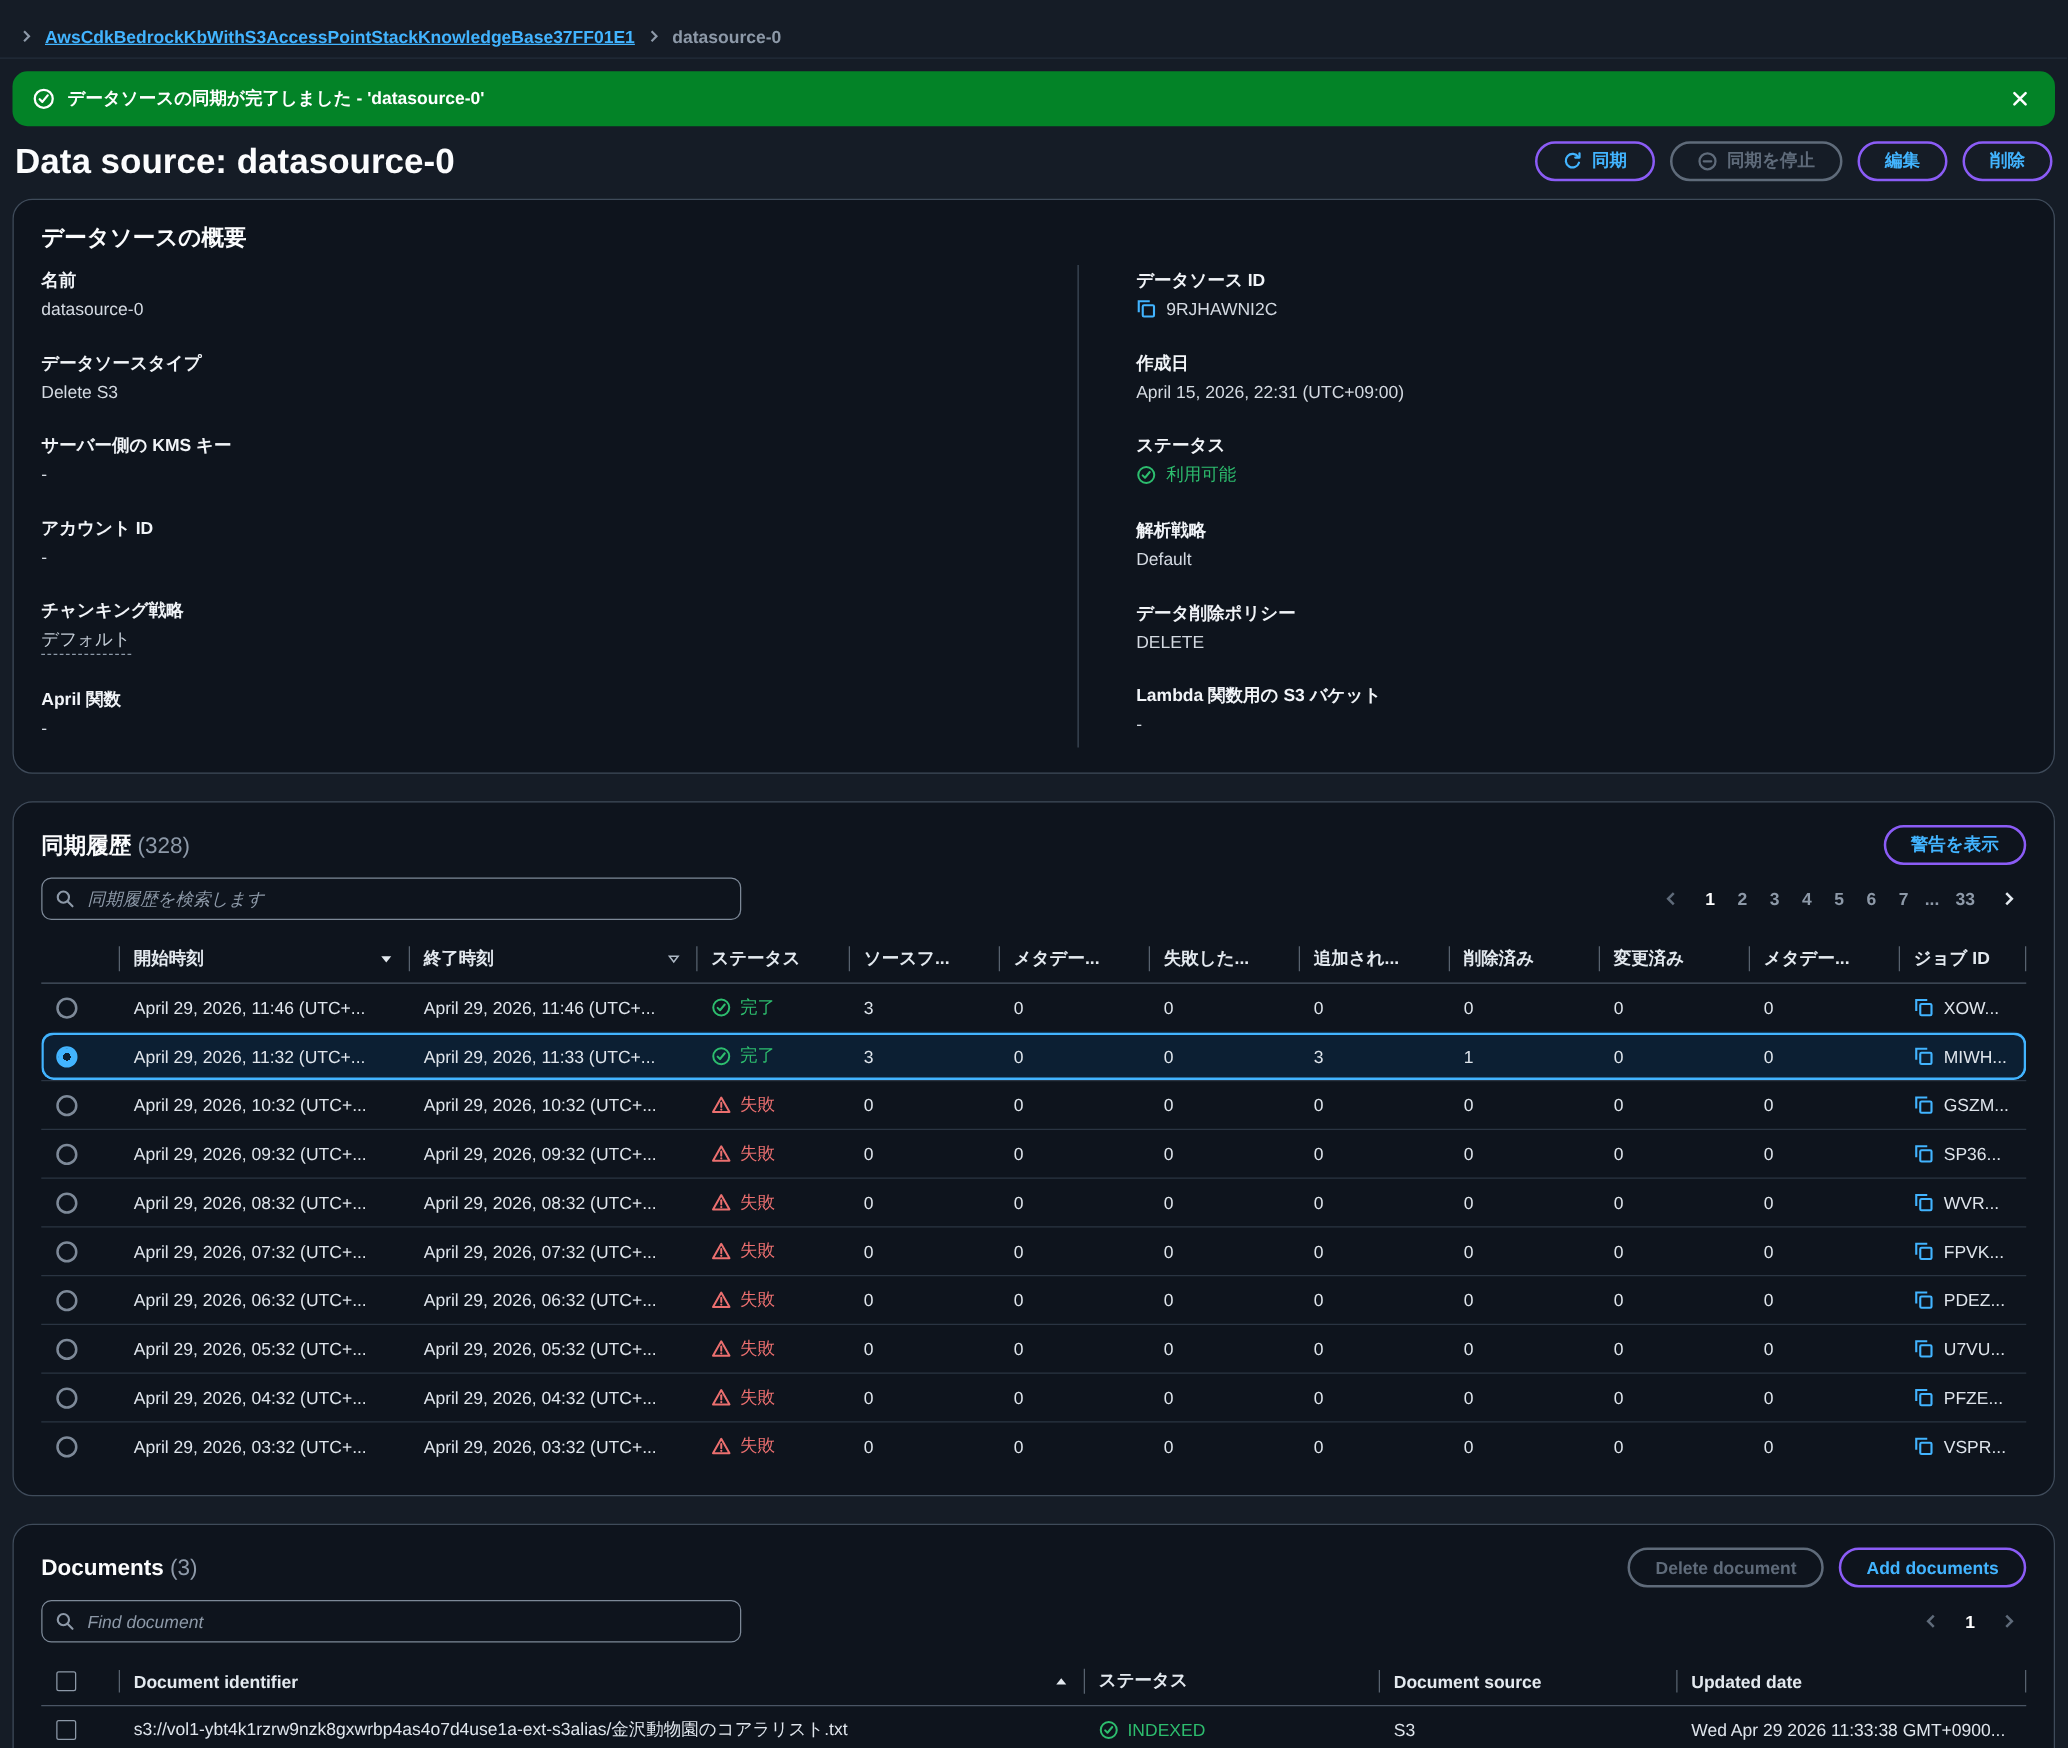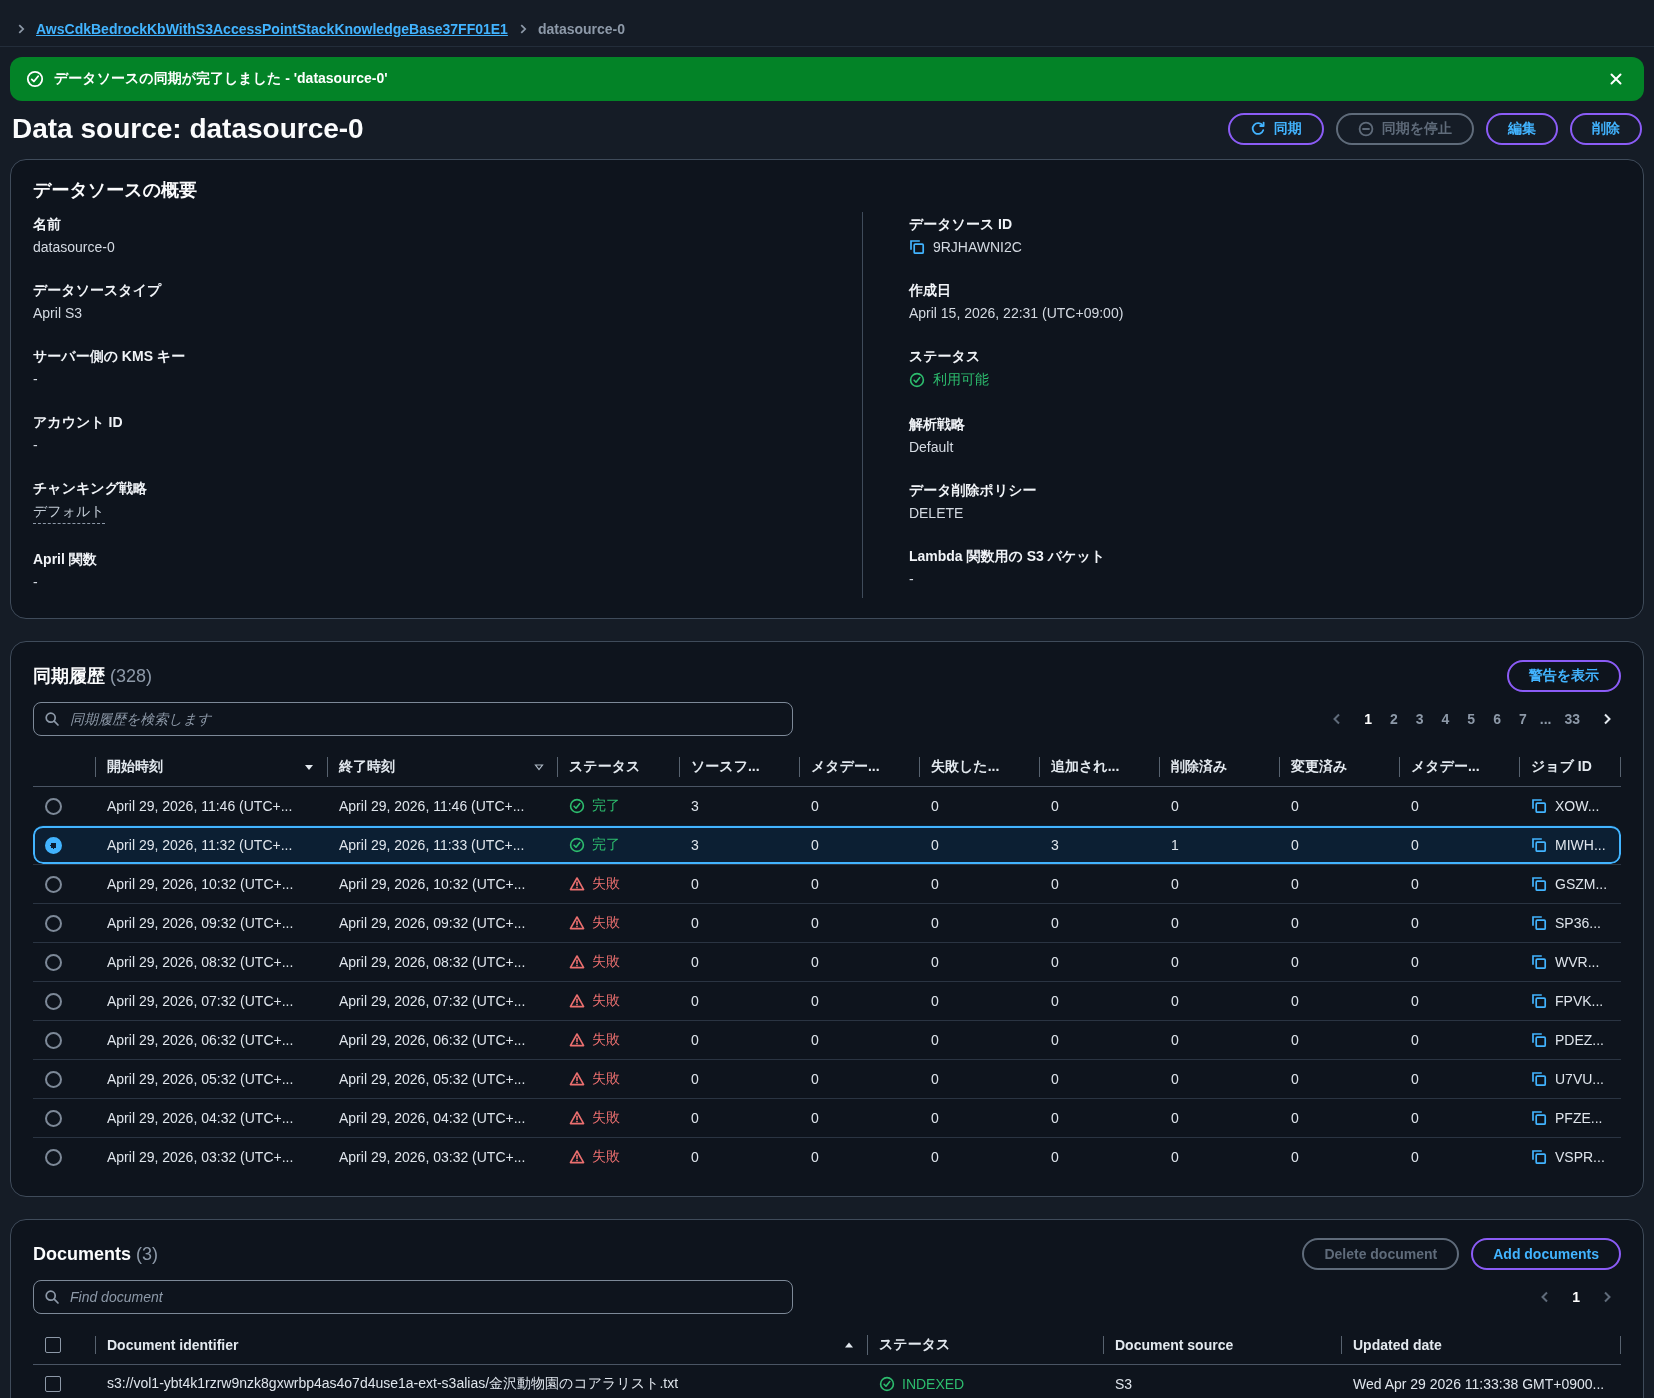--- a/index.html
+++ b/index.html
@@ -41,21 +41,21 @@
   .ov-right { flex:1; border-left:1px solid #3f4b5a; padding-left:46px; }
   .field { margin-bottom:27px; }
   .field:last-child { margin-bottom:8px; }
   .f-label { font-weight:700; color:#f1f4f8; margin-bottom:5px; }
   .f-value { color:#d4dae2; display:flex; align-items:center; gap:8px; }
   .f-value.dashed span { border-bottom:1px dashed #8d99a8; padding-bottom:2px; color:#c3ccd6; cursor:pointer; }
   .f-value.ok { color:#2dbd6e; }
 
   
   .toolbar { display:flex; align-items:center; justify-content:space-between; margin:10px 0 4px; }
-  .search-box { position:relative; width:760px; }
+  .search-box { position:relative; width:560px; }
   .search-box input { width:100%; height:34px; background:transparent; border:1px solid #7d8998; border-radius:8px; color:#d4dae2; padding:0 12px 0 36px; font-size:14px; font-style:italic; font-family:inherit; }
   .search-box input::placeholder { color:#8d99a8; font-style:italic; }
   .search-ic { position:absolute; left:11px; top:9px; }
 
   .pager { display:flex; align-items:center; gap:4px; }
   .pg-btn { background:none; border:none; padding:2px 6px; cursor:pointer; }
   .page-num { color:#8d99a8; font-weight:700; padding:2px 9px; cursor:pointer; }
   .page-num.active { color:#ffffff; }
   .page-num.ellipsis { cursor:default; padding:2px 4px; }
 
@@ -146,21 +146,21 @@
 <section class="panel">
   <h2 class="panel-title">データソースの概要</h2>
   <div class="overview-cols">
     <div class="ov-col ov-left">
       <div class="field">
         <div class="f-label">名前</div>
         <div class="f-value">datasource-0</div>
       </div>
       <div class="field">
         <div class="f-label">データソースタイプ</div>
-        <div class="f-value">April S3</div>
+        <div class="f-value">Delete S3</div>
       </div>
       <div class="field">
         <div class="f-label">サーバー側の KMS キー</div>
         <div class="f-value">-</div>
       </div>
       <div class="field">
         <div class="f-label">アカウント ID</div>
         <div class="f-value">-</div>
       </div>
       <div class="field">

